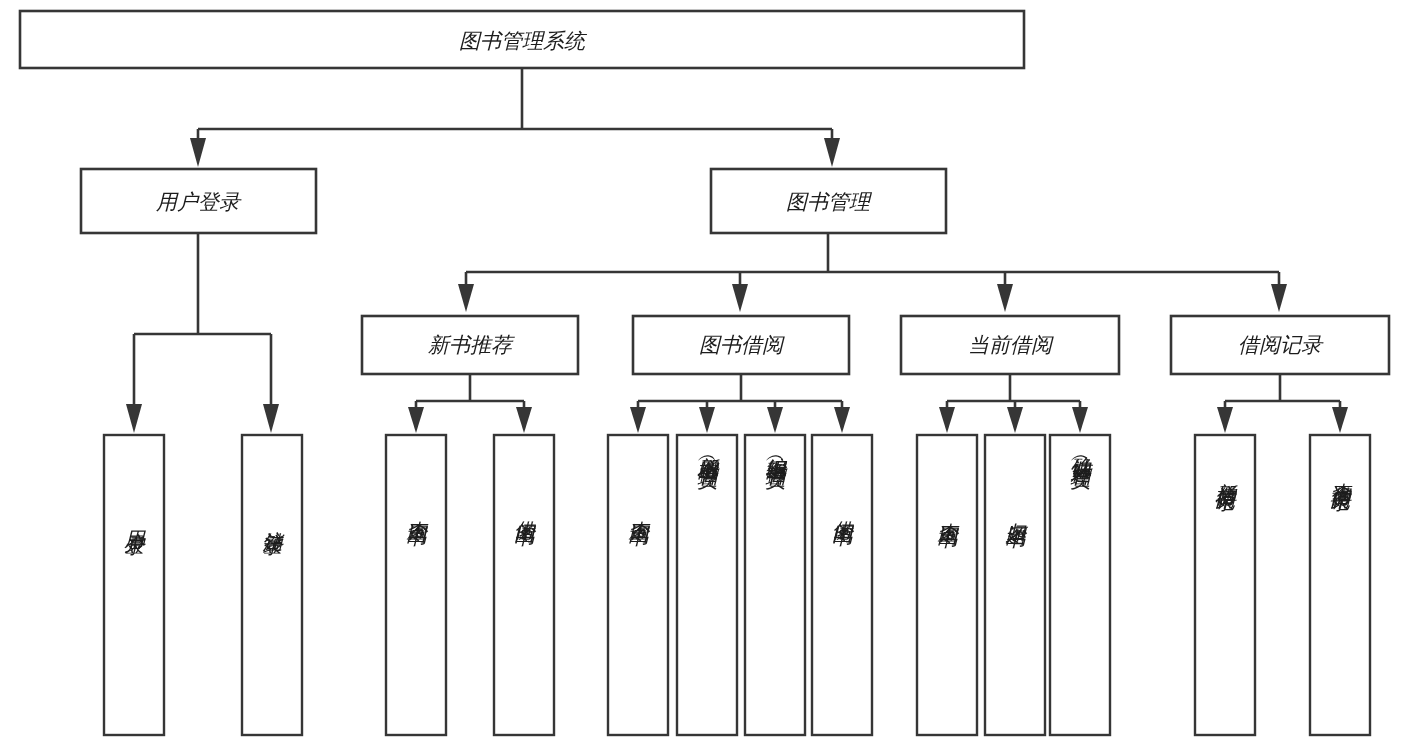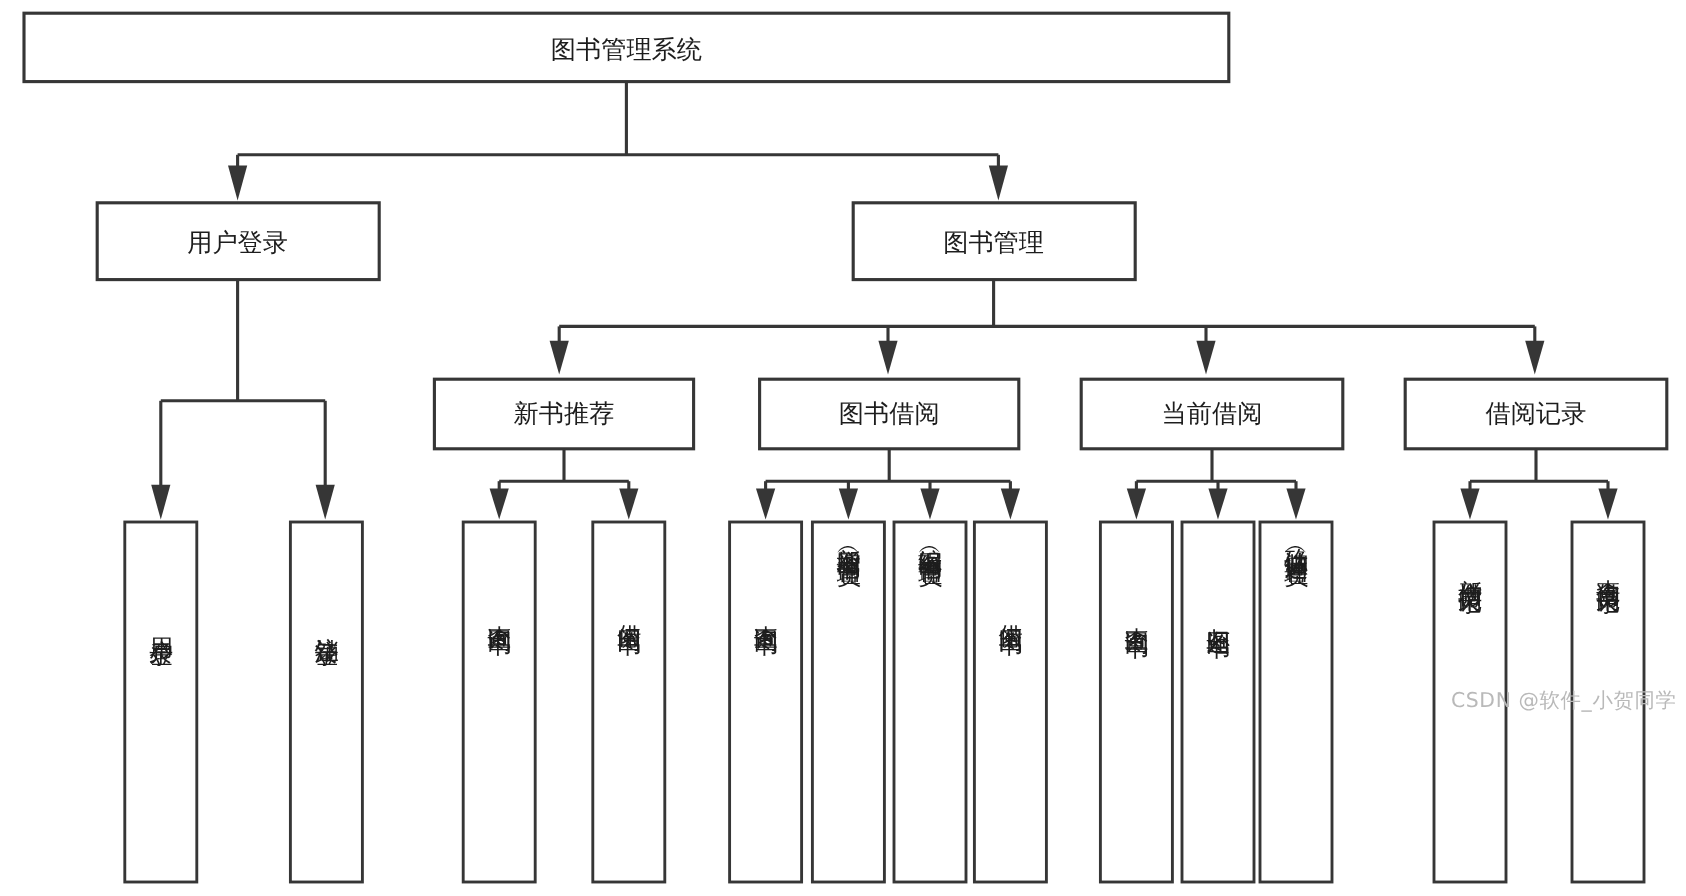--- a/index.html
+++ b/index.html
@@ -12,20 +12,21 @@
     width: 1405px;
     height: 747px;
     font-family: "DejaVu Sans", "Liberation Sans", sans-serif;
     overflow: hidden;
   }
   #diagram-root {
     position: relative;
     width: 1405px;
     height: 601px;
     background: #ffffff;
+    font-style: italic;
   }
   svg#tree-svg {
     position: absolute;
     left: 0;
     top: 0;
     width: 1405px;
     height: 747px;
     display: block;
   }
   .node-box {
@@ -255,15 +256,14 @@
     <span class="node-label-v" style="position:static; margin-top:6px;">确认归还（管理员）</span>
   </div>
 
   <div class="vlabel-wrap" style="left:1195px; top:435px; width:60px; height:300px;">
     <span class="node-label-v" style="position:static; margin-top:32px;">新增借阅记录</span>
   </div>
   <div class="vlabel-wrap" style="left:1310px; top:435px; width:60px; height:300px;">
     <span class="node-label-v" style="position:static; margin-top:32px;">查询借阅记录</span>
   </div>
 
-  <div class="watermark">CSDN @软件_小贺同学</div>
 
 </div>
 
 </body></html>

